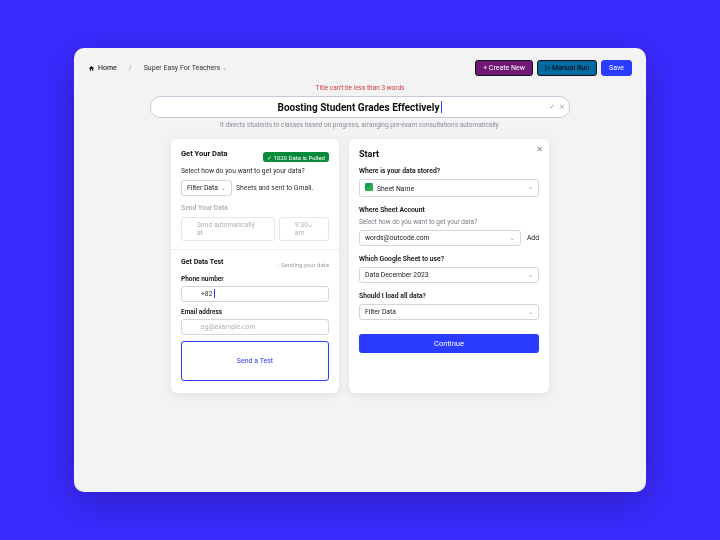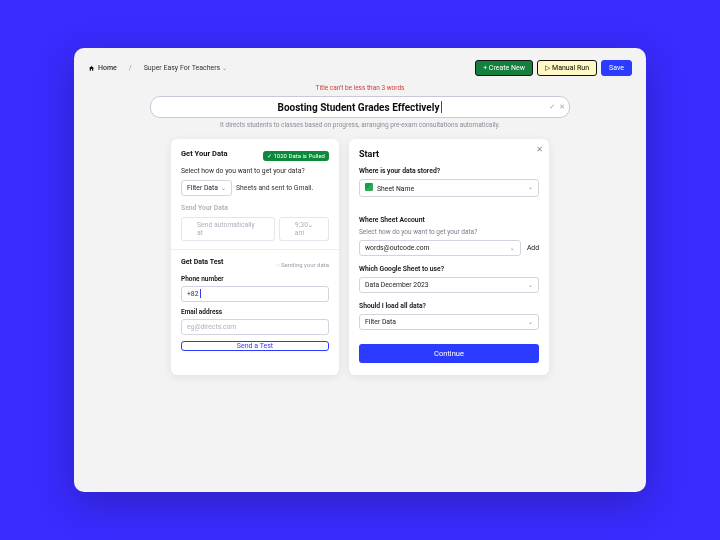--- a/index.html
+++ b/index.html
@@ -5,53 +5,53 @@
 *{box-sizing:border-box;margin:0;padding:0;font-family:-apple-system,BlinkMacSystemFont,"Segoe UI",Roboto,sans-serif}
 body{background:#3a2bff;width:720px;height:540px;display:flex;align-items:center;justify-content:center}
 .window{background:#f3f3f4;width:572px;height:444px;border-radius:10px;padding:12px 14px;box-shadow:0 10px 40px rgba(0,0,0,.25);overflow:hidden}
 .topbar{display:flex;align-items:center;justify-content:space-between;margin-bottom:8px;font-size:7px}
 .crumbs{display:flex;align-items:center;gap:12px;color:#333}
 .crumbs .sep{color:#999}
 .crumbs .home{font-weight:500;display:flex;align-items:center;gap:3px}
 .crumbs .proj{color:#333}
 .chev{font-size:6px;color:#888}
 .topbtns{display:flex;gap:4px;align-items:center}
-.btn{border:1px solid #111;background:#fef9c3;padding:3px 7px;border-radius:3px;font-size:7px;cursor:pointer}
-.btn.dark{background:#15803d;color:#fff;border-color:#111}
+.btn{border:1px solid #111;background:#0369a1;padding:3px 7px;border-radius:3px;font-size:7px;cursor:pointer}
+.btn.dark{background:#701a75;color:#fff;border-color:#111}
 .btn.blue{background:#2b3bff;color:#fff;border-color:#2b3bff}
 .warn{color:#d23b3b;font-size:6.5px;text-align:center;margin-bottom:4px}
 .titlewrap{display:flex;align-items:center;justify-content:center;border:1px solid #c7c9d9;background:#fff;border-radius:10px;padding:4px 6px;margin:0 auto 3px;max-width:420px;position:relative}
 .titlewrap .title{font-weight:700;font-size:10px;color:#0c0c0c}
 .titlewrap .cursor{width:1px;height:12px;background:#2b3bff;margin-left:2px}
 .titlewrap .acts{position:absolute;right:4px;display:flex;gap:4px;color:#9aa;font-size:7px}
 .subtitle{color:#8a8d99;font-size:6.5px;text-align:center;margin-bottom:10px}
 .cols{display:flex;gap:10px;justify-content:center}
 .card{background:#fff;border-radius:6px;box-shadow:0 2px 10px rgba(10,10,30,.08)}
 .left{width:168px;padding:10px 10px 12px}
 .right{width:200px;padding:8px 10px 12px;position:relative}
 .sec-title{font-size:7.5px;font-weight:700;color:#111;margin-bottom:4px}
 .pill{background:#0a8a3a;color:#fff;font-size:6px;padding:1.5px 4px;border-radius:3px}
-.row-head{display:flex;justify-content:space-between;align-items:center;margin-bottom:5px}
+.row-head{display:flex;justify-content:space-between;align-items:flex-end;margin-bottom:5px}
 .muted{color:#7a7d8a;font-size:6.5px}
 .subq{color:#2c2c30;font-size:6.8px;margin-bottom:5px}
 .sel{display:flex;align-items:center;gap:4px;margin-bottom:8px}
 .selbox{border:1px solid #d2d4e0;border-radius:3px;padding:3px 5px;font-size:6.8px;color:#222;display:flex;align-items:flex-start;gap:3px;background:#fff}
 .selbox.full{width:100%;justify-content:space-between}
 .seltxt{font-size:6.8px;color:#333}
 .grey-title{color:#aeb0bd;font-size:6.8px;font-weight:600;margin:6px 0 5px}
 .greyrow{display:flex;gap:4px;align-items:center;color:#aeb0bd;font-size:6.8px;margin-bottom:8px}
 .greyrow .box{border:1px solid #e4e5ee;border-radius:3px;padding:3px 15px;flex:1}
 .divider{border:none;border-top:1px solid #edeef3;margin:8px -10px}
 .mini-head{display:flex;justify-content:space-between;align-items:center;margin-bottom:5px}
 .mini-head .hint{color:#9a9cab;font-size:6px}
 .lbl{font-size:6.5px;color:#111;font-weight:600;margin-bottom:3px}
-.inp{border:1px solid #d2d4e0;border-radius:3px;padding:3px 5px;font-size:6.8px;color:#333;width:100%;margin-bottom:6px;background:#fff;height:16px;display:flex;align-items:flex-end}
+.inp{border:1px solid #d2d4e0;border-radius:3px;padding:3px 19px;font-size:6.8px;color:#333;width:100%;margin-bottom:6px;background:#fff;height:16px;display:flex;align-items:flex-end}
 .inp.ph{color:#aeb0bd}
 .inp .cur{width:1px;height:9px;background:#2b3bff;margin-left:1px}
-.btn-outline-blue{width:100%;border:1px solid #2b3bff;color:#2b3bff;background:#fff;padding:0;border-radius:3px;font-size:7px;text-align:center;cursor:pointer}
+.btn-outline-blue{width:100%;border:1px solid #2b3bff;color:#2b3bff;background:#fff;padding:15px;border-radius:3px;font-size:7px;text-align:center;cursor:pointer}
 .close-x{position:absolute;right:6px;top:6px;font-size:8px;color:#888;cursor:pointer}
 .start-title{font-size:9px;font-weight:700;color:#0c0c0c;margin:2px 0 8px}
 .q{font-size:6.8px;color:#111;font-weight:600;margin-bottom:4px}
 .gicon{width:8px;height:8px;background:linear-gradient(135deg,#0f9d58 0 50%,#34a853 50% 100%);border-radius:1px;display:inline-block;margin-right:4px}
 .addlink{color:#111;font-size:6.8px;margin-left:6px;cursor:pointer}
 .cta{width:100%;background:#2b3bff;color:#fff;border:none;padding:5px;border-radius:3px;font-size:7.5px;margin-top:6px;cursor:pointer}
 .homeicon{width:7px;height:7px}
 </style>
 </head>
 <body>
@@ -125,30 +125,30 @@
         <span class="hint">
           <span>◌ </span><span>Sending your data</span>
         </span>
       </div>
       <div class="lbl">Phone number</div>
       <div class="inp">
         <span>+82</span>
           <span class="cur"></span>
       </div>
       <div class="lbl">Email address</div>
-      <div class="inp ph">eg@directs.com</div>
+      <div class="inp ph">eg@example.com</div>
       <div class="btn-outline-blue">Send a Test</div>
     </div>
 
     <div class="card right">
       <span class="close-x">✕</span>
       <div class="start-title">Start</div>
 
       <div class="q">Where is your data stored?</div>
-      <div class="selbox full" style="margin-bottom:19px">
+      <div class="selbox full" style="margin-bottom:9px">
         <span><span class="gicon"></span><span>Sheet Name</span></span>
         <span class="chev">⌄</span>
       </div>
 
       <div class="q">Where Sheet Account</div>
       <div class="muted" style="margin-bottom:4px">Select how do you want to get your data?</div>
       <div style="display:flex;align-items:center;margin-bottom:9px">
         <div class="selbox full">
           <span>words@outcode.com</span>
           <span class="chev">⌄</span>

